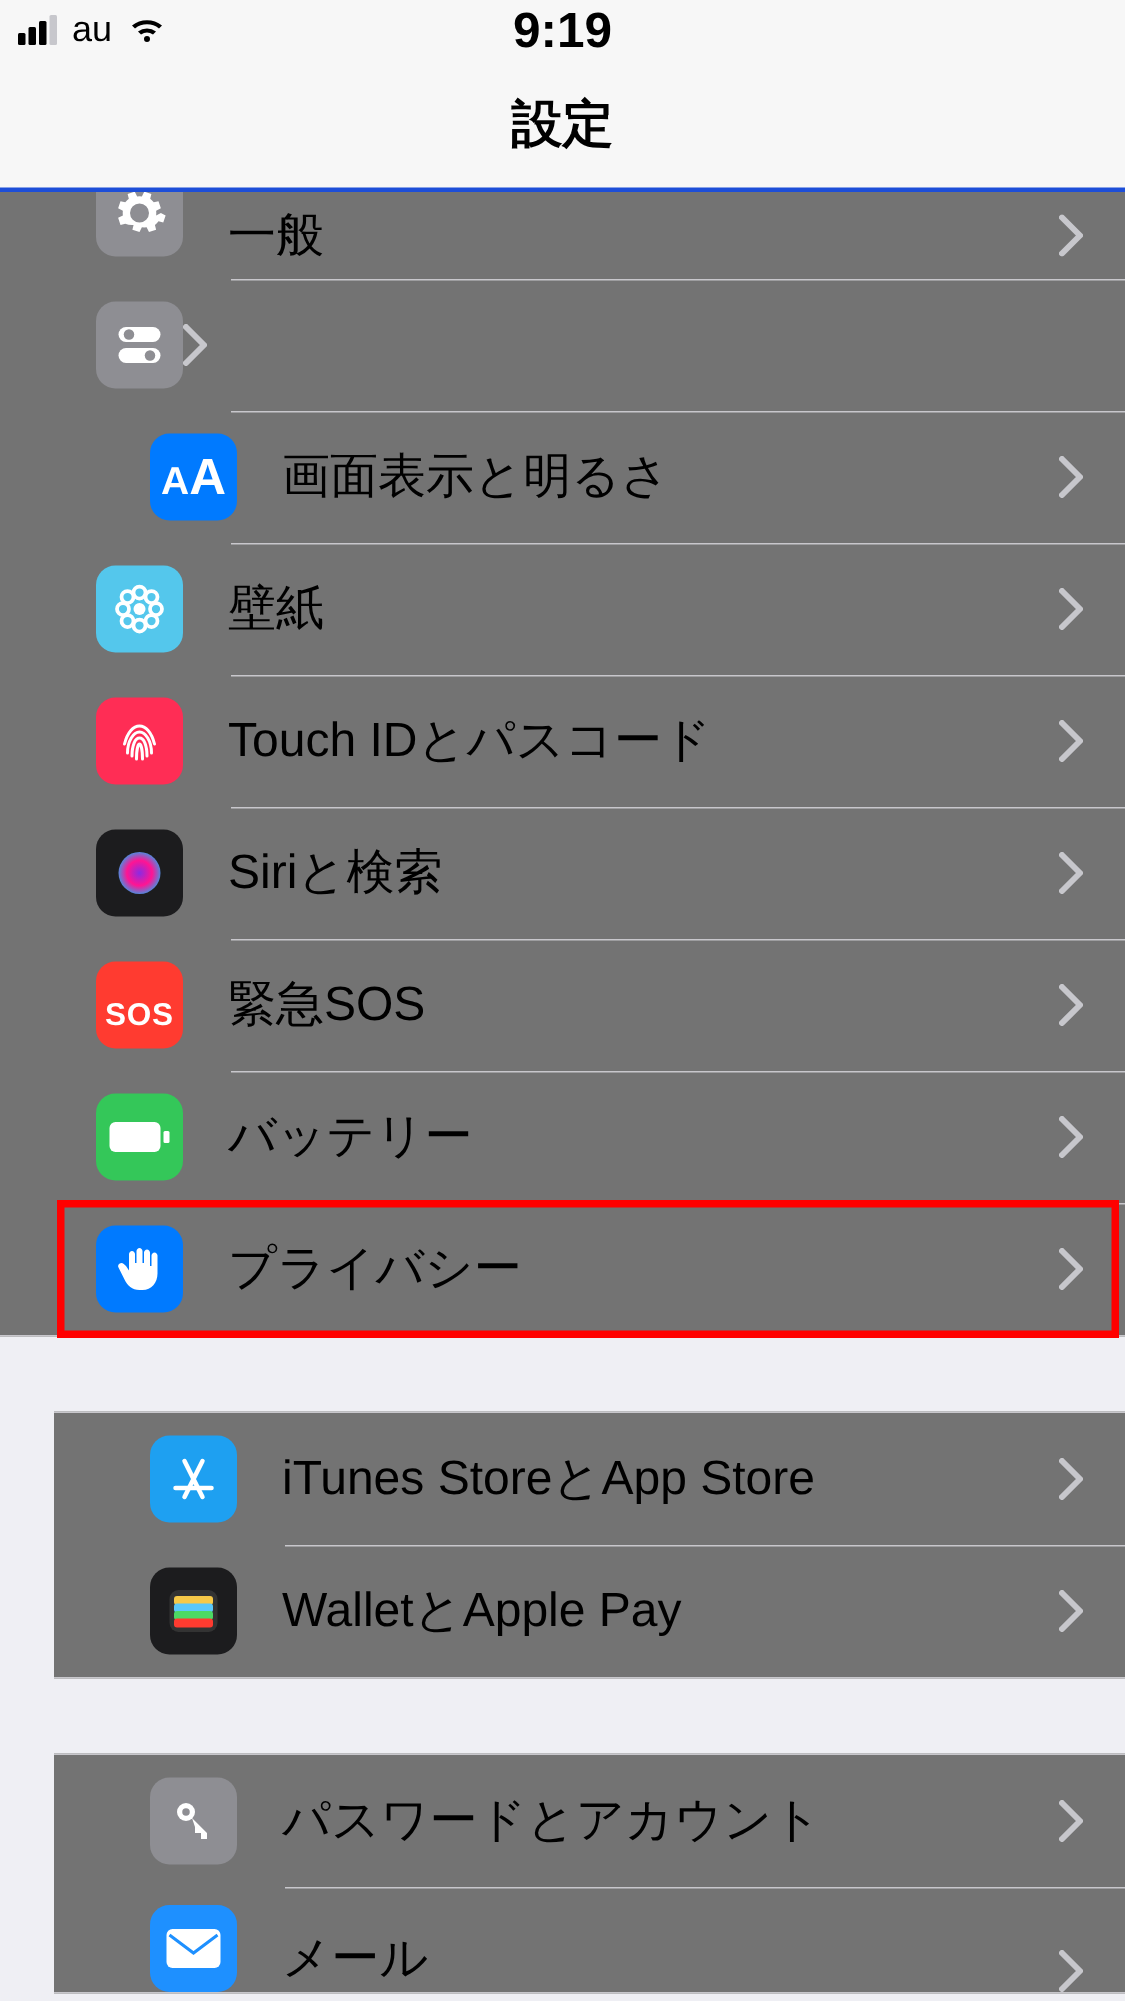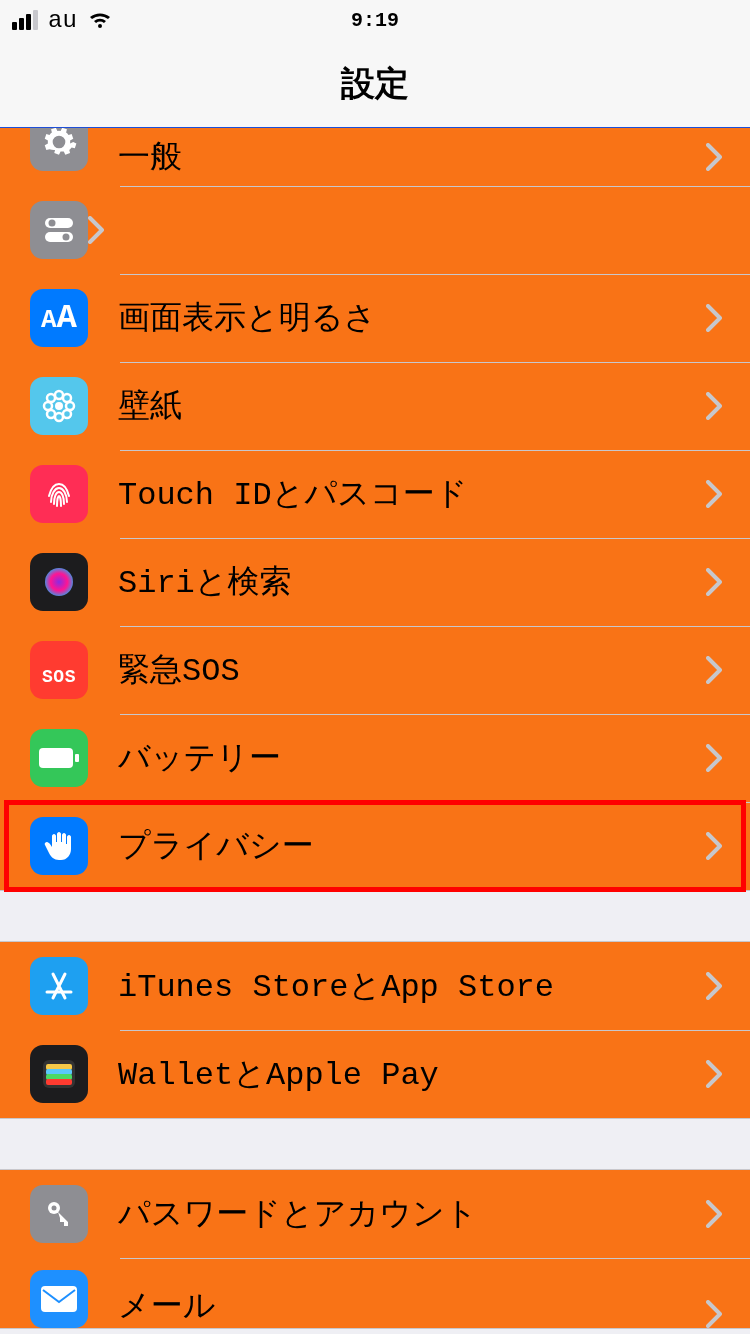--- a/index.html
+++ b/index.html
@@ -1,63 +1,63 @@
 <!DOCTYPE html>
 <html><head>
 <meta charset="utf-8">
 <style>
   * { margin: 0; padding: 0; box-sizing: border-box; }
   html, body { width: 750px; height: 1334px; overflow: hidden; font-family: -apple-system, 'Hiragino Sans', 'Helvetica Neue', sans-serif; background: #efeff4; }
-  .screen { width: 750px; height: 1334px; background: #efeff4; display: flex; flex-direction: column; font-family: Liberation Mono, monospace; }
+  .screen { width: 750px; height: 1334px; background: #efeff4; display: flex; flex-direction: column; }
 
   
   .status-bar { height: 40px; background: #f7f7f7; display: flex; align-items: center; justify-content: space-between; padding: 0 12px; font-size: 24px; }
   .status-left, .status-right { display: flex; align-items: center; gap: 10px; }
-  .status-center { position: absolute; left: 50%; transform: translateX(-50%); font-weight: 600; font-size: 20px; }
+  .status-center { position: absolute; left: 50%; transform: translateX(-50%); font-weight: 600; font-size: 33px; }
   .signal-bars { display: flex; align-items: flex-end; gap: 2px; }
   .signal-bars span { width: 5px; background: #000; border-radius: 1px; }
   .signal-bars span:nth-child(1){height:8px;}
   .signal-bars span:nth-child(2){height:12px;}
   .signal-bars span:nth-child(3){height:16px;}
   .signal-bars span:nth-child(4){height:20px; background:#c7c7cc;}
   .carrier { font-size: 24px; }
   .wifi-icon svg, .status-ico svg { display:block; }
   .battery-wrap { display:flex; align-items:center; gap:4px; }
   .battery { width: 46px; height: 22px; border: 2px solid #000; border-radius: 4px; position: relative; }
   .battery::after { content:''; position:absolute; right:-6px; top:6px; width:4px; height:8px; background:#000; border-radius:0 2px 2px 0; }
   .battery-fill { height:100%; width:81%; background:#000; border-radius:1px; }
 
   
-  .navbar { height: 88px; background: #f7f7f7; border-bottom: 1px solid #1d4ed8; display:flex; align-items:center; justify-content:center; }
+  .navbar { height: 88px; background: #f7f7f7; border-bottom: 3px solid #1d4ed8; display:flex; align-items:center; justify-content:center; }
   .nav-title { font-size: 34px; font-weight: 700; }
 
   
   .list { flex: 1; overflow: hidden; background:#efeff4; }
-  .group { background: #f97316; border-top: 1px solid #c8c7cc; border-bottom: 1px solid #c8c7cc; }
-  .group + .group { margin-top: 50px; }
+  .group { background: #737373; border-top: 1px solid #c8c7cc; border-bottom: 1px solid #c8c7cc; padding-left: 34px; }
+  .group + .group { margin-top: 50px; margin-left: 36px; }
   .group.first { border-top: none; }
   .row { display:flex; align-items:center; height: 88px; padding-left: 30px; position: relative; }
   .row.partial { height: 58px; } 
   .row.partial-bottom { height: 70px; align-items: flex-end; }
   .row + .row::before { content:''; position:absolute; top:0; left:120px; right:0; height:1px; background:#c8c7cc; }
   .icon-box { width:58px; height:58px; border-radius:13px; display:flex; align-items:center; justify-content:center; flex-shrink:0; }
   .row.partial .icon-box { margin-top: -30px; }
   .label { font-size: 32px; margin-left: 30px; color:#000; flex:1; }
   .chevron { margin-right: 28px; }
   .chevron svg { display:block; }
 
   .highlight { position:absolute; border:5px solid #ff0000; left:4px; right:4px; top:-2px; bottom:-2px; pointer-events:none; z-index:5; }
 
   
-  .ic-gear{background:#8e8e93;} .ic-cc{background:#8e8e93;} .ic-display{background:#007aff;}
+  .ic-gear{background:#8e8e93;} .ic-cc{background:#8e8e93;} .ic-display{background:#007aff;margin-left:36px;}
   .ic-wall{background:#54c7ec;} .ic-siri{background:#1c1c1e;} .ic-touchid{background:#ff2d55;}
   .ic-sos{background:#ff3b30;} .ic-battery{background:#34c759;} .ic-privacy{background:#007aff;}
   .ic-appstore{background:#1ea0f1;} .ic-wallet{background:#1c1c1e;} .ic-passwords{background:#8e8e93;}
   .ic-mail{background:#1e90ff;}
-  .sos-text{color:#fff;font-weight:800;font-size:18px;letter-spacing:0.5px;margin-top:13px;}
+  .sos-text{color:#fff;font-weight:800;font-size:21px;letter-spacing:0.5px;margin-top:13px;}
   .aa-text{color:#fff;font-weight:700;font-size:26px;}
 </style>
 </head>
 <body>
 
 <div class="screen">
 
   <div class="status-bar">
     <div class="status-left">
       <span class="signal-bars">

